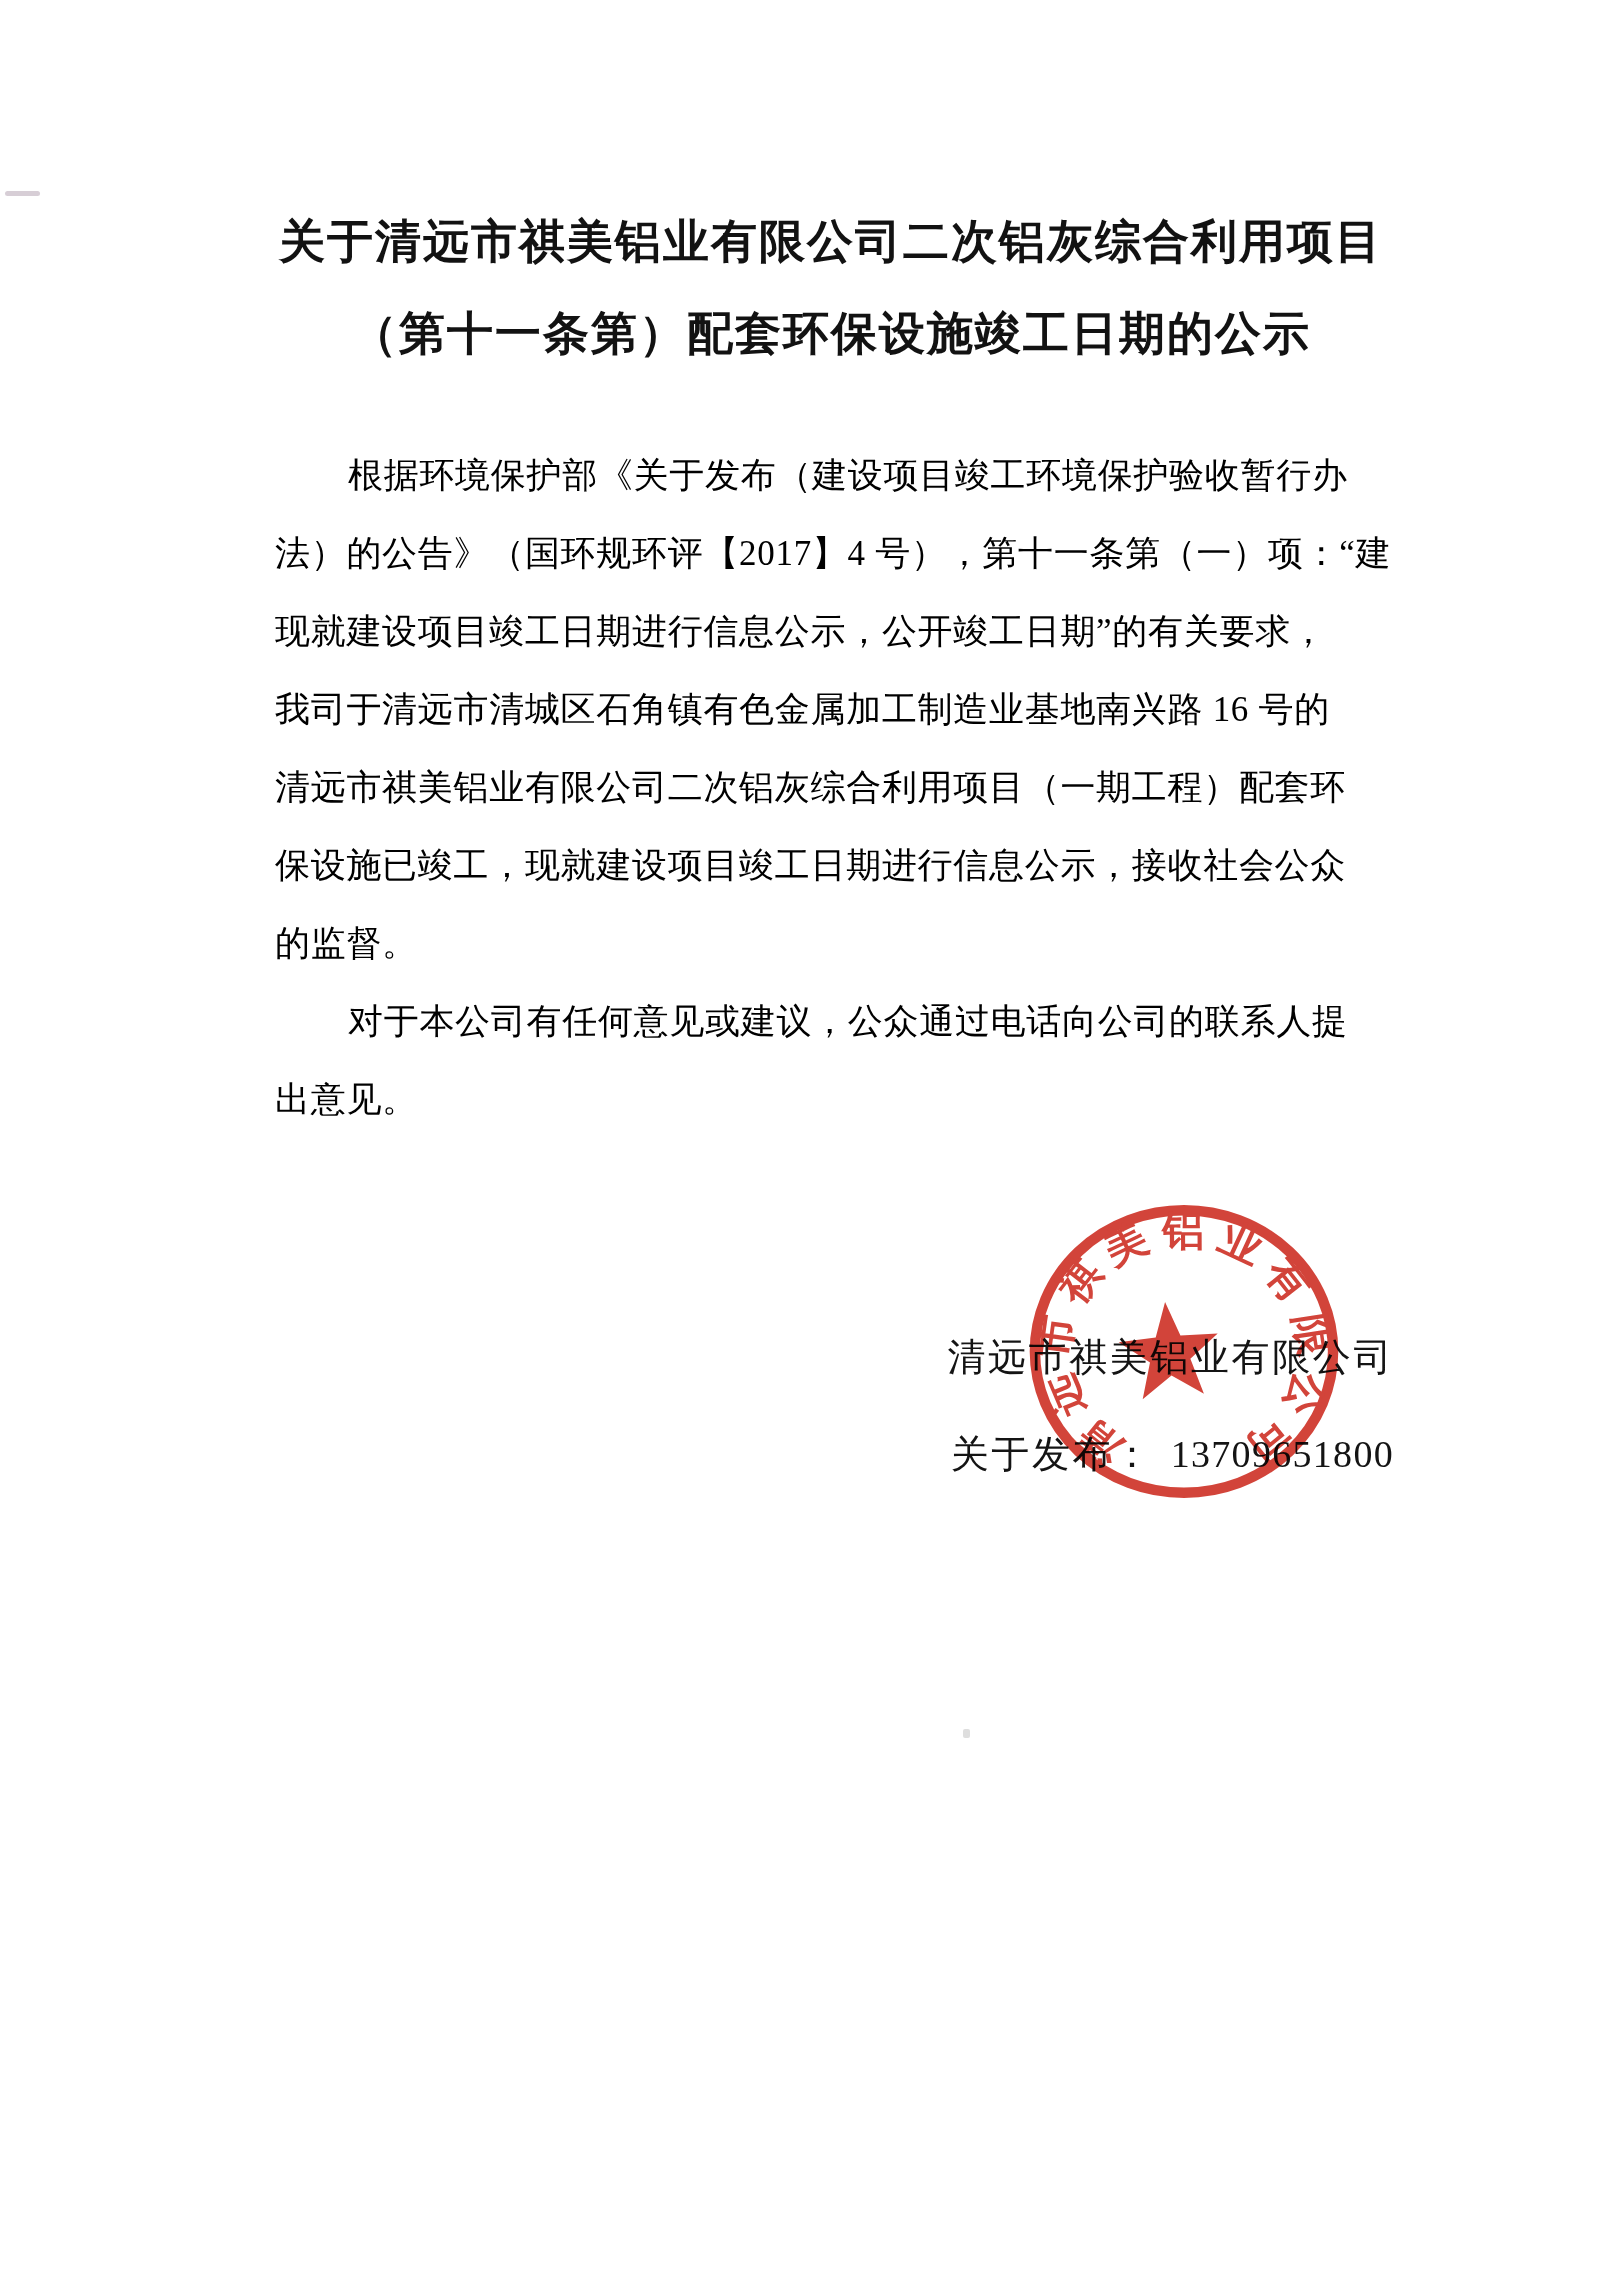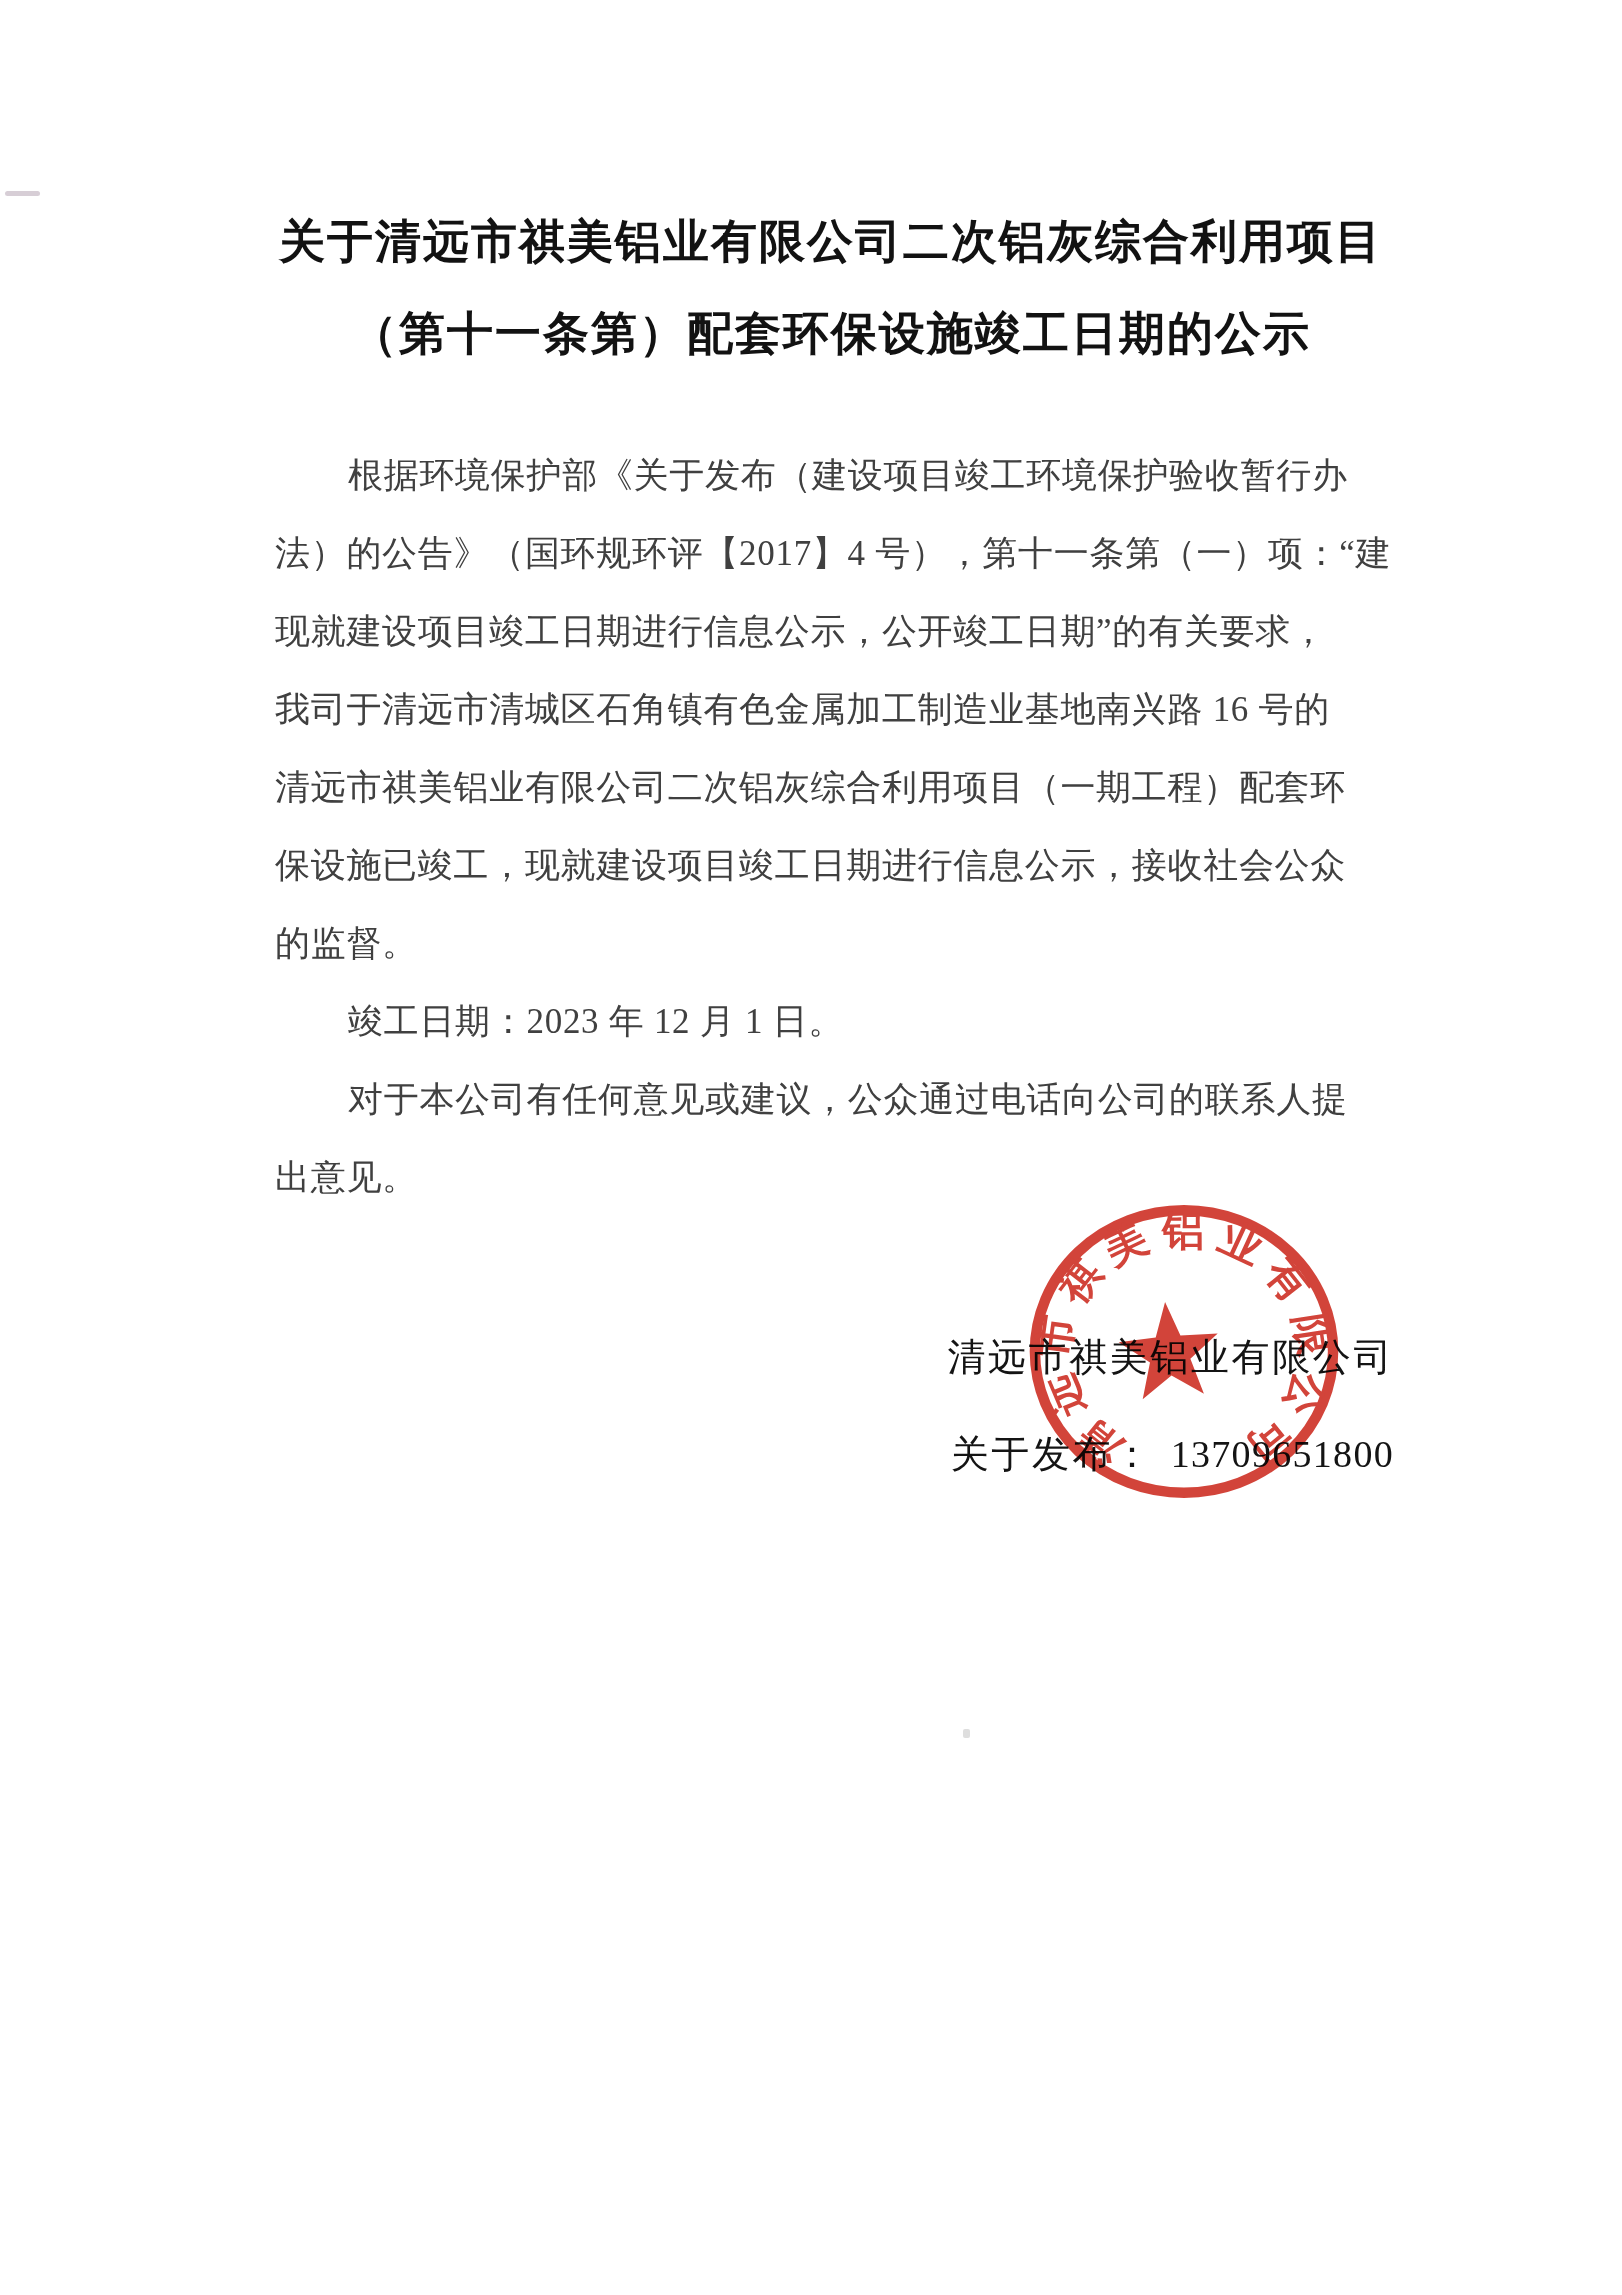--- a/index.html
+++ b/index.html
@@ -19,21 +19,21 @@
     font-weight:bold;
     font-size:46px;
     line-height:92px;
     letter-spacing:2px;
     color:#121212;
   }
   .body-text{
     position:absolute;
     top:437px;left:275px;width:1086px;
     font-size:35px;
-    color:#404040;
+    color:#000000;
   }
   .body-line{
     height:78px;
     line-height:78px;
     white-space:nowrap;
     letter-spacing:0.7px;
   }
   .body-line.indent{padding-left:73px;}
   .sig-line{
     position:absolute;
@@ -83,21 +83,20 @@
   </div>
 
   <div class="body-text">
     <div class="body-line indent">根据环境保护部《关于发布（建设项目竣工环境保护验收暂行办</div>
     <div class="body-line">法）的公告》（国环规环评【2017】4 号），第十一条第（一）项：“建</div>
     <div class="body-line">现就建设项目竣工日期进行信息公示，公开竣工日期”的有关要求，</div>
     <div class="body-line">我司于清远市清城区石角镇有色金属加工制造业基地南兴路 16 号的</div>
     <div class="body-line">清远市祺美铝业有限公司二次铝灰综合利用项目（一期工程）配套环</div>
     <div class="body-line">保设施已竣工，现就建设项目竣工日期进行信息公示，接收社会公众</div>
     <div class="body-line">的监督。</div>
-    <div class="body-line indent">竣工日期：2023 年 12 月 1 日。</div>
     <div class="body-line indent">对于本公司有任何意见或建议，公众通过电话向公司的联系人提</div>
     <div class="body-line">出意见。</div>
   </div>
 
   <div class="sig-line sig-company">清远市祺美铝业有限公司</div>
 
   <div class="sig-line sig-phone">
     <span>关于发布：</span><span class="phone-number">13709651800</span>
   </div>
 

